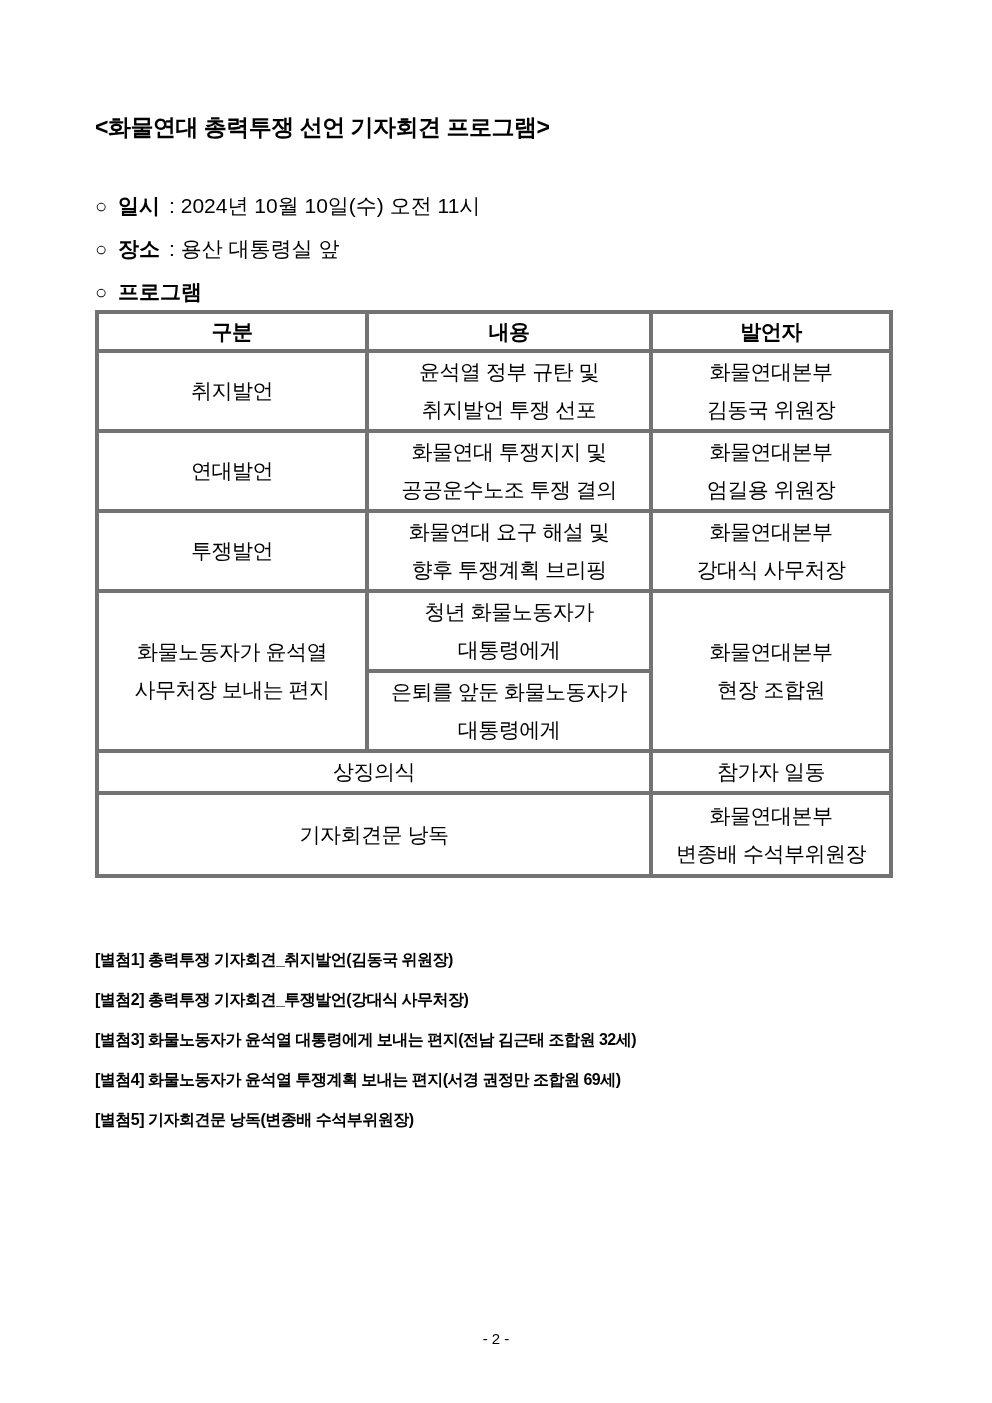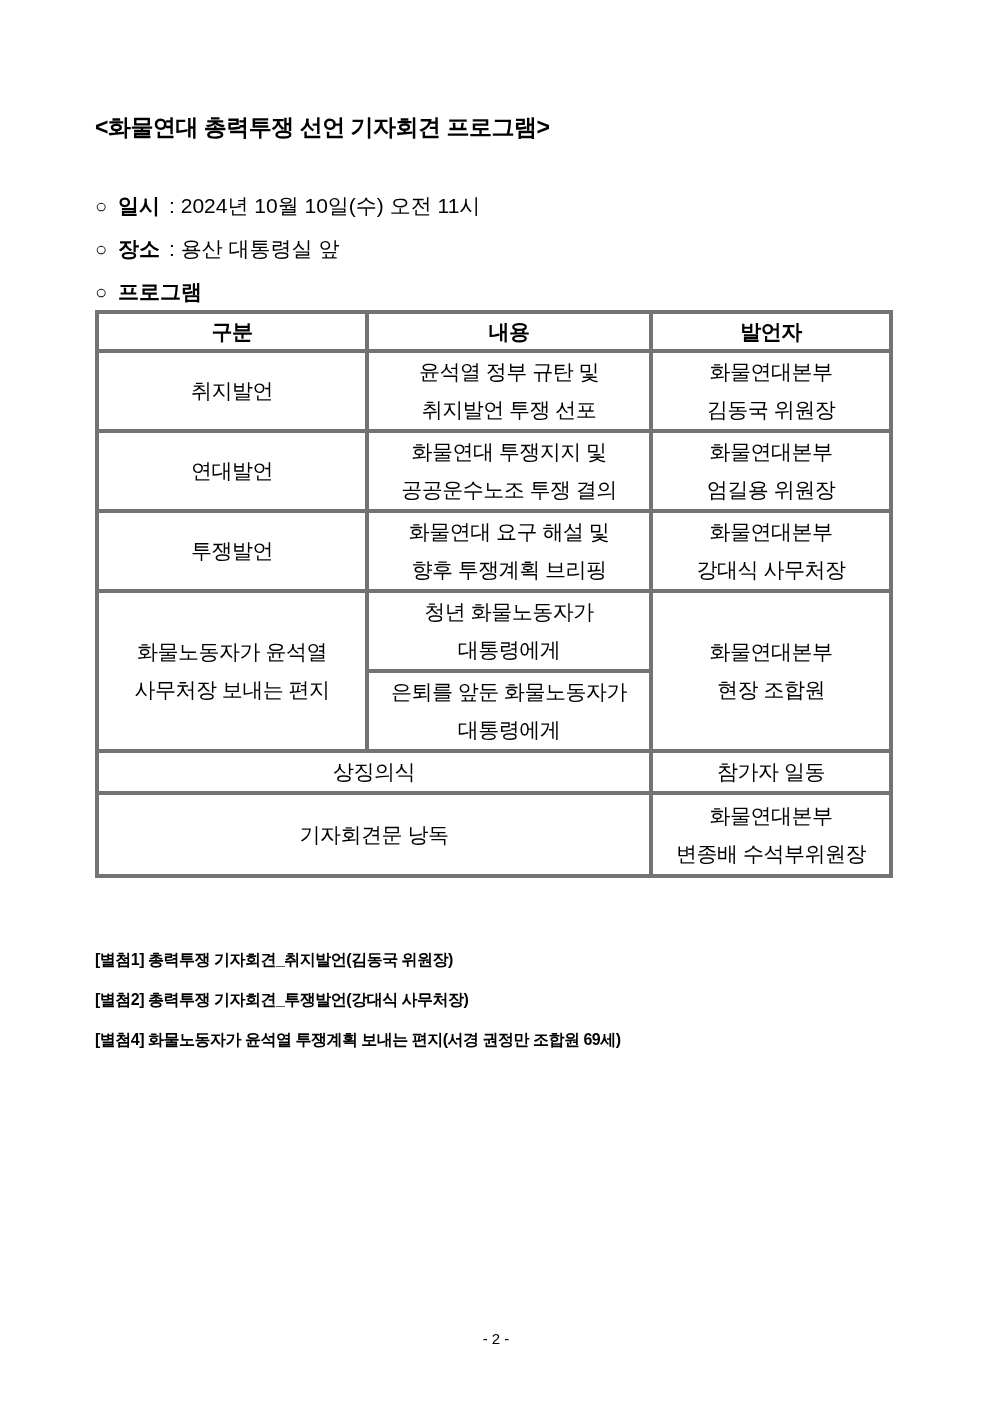--- a/index.html
+++ b/index.html
@@ -208,19 +208,21 @@
           <div class="cell-line">화물연대본부</div>
           <div class="cell-line">변종배 수석부위원장</div>
         </td>
       </tr>
     </tbody>
       </table>
 
     <div class="attachments">
       <div class="attachment-item">[별첨1] 총력투쟁 기자회견_취지발언(김동국 위원장)</div>
       <div class="attachment-item">[별첨2] 총력투쟁 기자회견_투쟁발언(강대식 사무처장)</div>
+      <div class="attachment-item">[별첨3] 화물노동자가 윤석열 대통령에게 보내는 편지(전남 김근태 조합원 32세)</div>
       <div class="attachment-item">[별첨4] 화물노동자가 윤석열 투쟁계획 보내는 편지(서경 권정만 조합원 69세)</div>
+      <div class="attachment-item">[별첨5] 기자회견문 낭독(변종배 수석부위원장)</div>
     </div>
 
   </div>
 
   <div class="page-footer">- 2 -</div>
 </div>
 
 </body></html>

